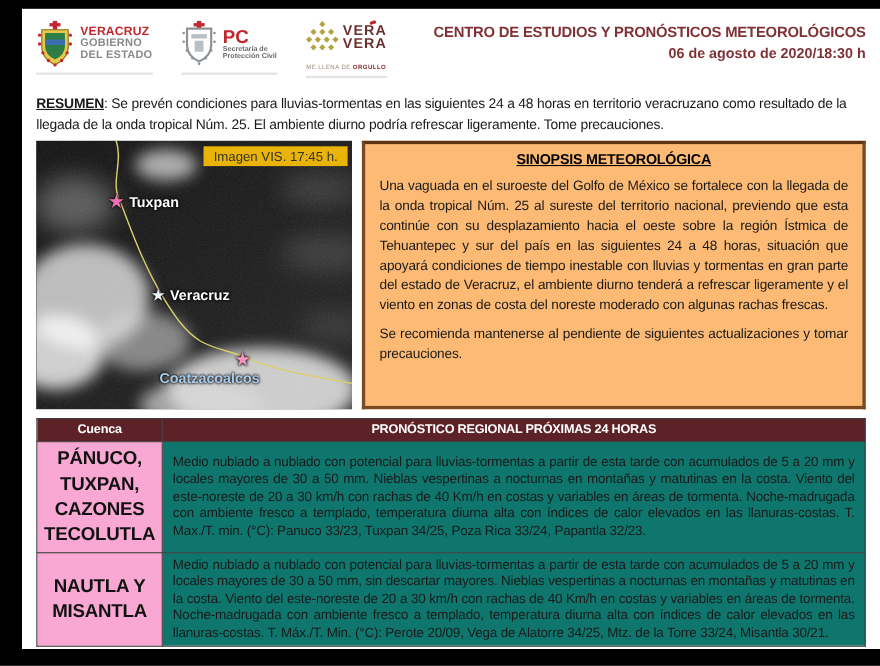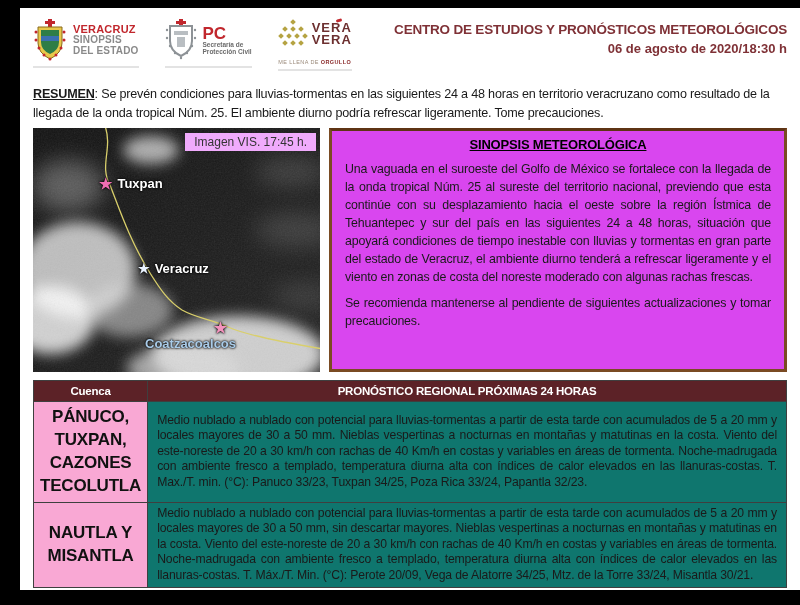--- a/index.html
+++ b/index.html
@@ -29,31 +29,31 @@
   .title-date{font-size:13px;font-weight:bold;margin-top:4px;}
 
   
   .resumen{margin-top:7px;font-size:12.6px;line-height:1.5;color:#1a1a1a;letter-spacing:-.2px;text-align:left;}
   .resumen b{text-decoration:underline;}
 
   
   .middle{display:flex;gap:9px;margin-top:5px;}
   .sat{position:relative;width:287px;height:244px;flex:0 0 auto;background:#151515;overflow:hidden;}
   .sat svg{position:absolute;left:0;top:0;}
-  .sat-caption{position:absolute;top:5px;right:4px;background:#f0abfc;color:#333333;font-size:12px;padding:2px 9px;text-align:right;}
+  .sat-caption{position:absolute;top:5px;right:4px;background:#eab308;color:#333333;font-size:12px;padding:2px 9px;text-align:right;}
   .city{position:absolute;display:flex;align-items:center;gap:5px;font-weight:bold;font-size:13px;text-shadow:0 0 3px #000,0 0 2px #000;}
   .star{font-size:15px;line-height:1;}
   .city-tuxpan{left:66px;top:48px;color:#ffffff;}
   .city-tuxpan .star{color:#f06eb2;}
   .city-veracruz{left:105px;top:133px;color:#ffffff;}
   .city-veracruz .star{color:#eaf3ff;font-size:13px;}
   .city-coatza{left:112px;top:192px;flex-direction:column;gap:1px;color:#a9cbe8;}
   .city-coatza .star{color:#f493bd;margin-left:60px;}
 
-  .sinopsis{flex:1;height:244px;box-sizing:border-box;border:3px solid #7a4b23;border-top-color:#5e3414;background:#d946ef;padding:6px 13px;color:#1a1a1a;}
+  .sinopsis{flex:1;height:244px;box-sizing:border-box;border:3px solid #7a4b23;border-top-color:#5e3414;background:#fdba74;padding:6px 13px;color:#1a1a1a;}
   .sinopsis h2{margin:0 0 9px 0;text-align:center;font-size:13px;color:#000;text-decoration:underline;letter-spacing:-.2px;}
   .sinopsis p{margin:0 0 8px 0;font-size:12.4px;line-height:1.45;text-align:justify;letter-spacing:-.15px;}
 
   
   table.forecast{width:100%;border-collapse:collapse;margin-top:8px;}
   table.forecast th,table.forecast td{border:1px solid #3f3f3f;}
   th.hdr{background:#5c2227;color:#ffffff;font-size:11.5px;padding:4px 2px;letter-spacing:-.2px;}
   th.hdr-cuenca{width:90px;}
   td.cuenca{background:#f9a8d4;font-weight:bold;font-size:17px;text-align:center;padding:4px 6px;color:#111;letter-spacing:-.2px;line-height:1.35;}
   td.fc{background:#0f766e;font-size:12.2px;color:#1a1a1a;padding:3px 9px;text-align:justify;line-height:1.28;letter-spacing:-.15px;}
@@ -81,21 +81,21 @@
                 <circle cx="31" cy="22" r="1.5" fill="#c1272d"></circle>
               <circle cx="6" cy="30" r="1.5" fill="#c1272d"></circle>
                 <circle cx="28" cy="30" r="1.5" fill="#c1272d"></circle>
               <circle cx="11" cy="37" r="1.5" fill="#c1272d"></circle>
                 <circle cx="23" cy="37" r="1.5" fill="#c1272d"></circle>
               <circle cx="17" cy="41" r="1.5" fill="#c1272d"></circle>
             </svg>
           </span>
           <span class="estado-text">
             <div class="estado-name">VERACRUZ</div>
-            <div class="estado-sub">SINOPSIS</div>
+            <div class="estado-sub">GOBIERNO</div>
             <div class="estado-sub">DEL ESTADO</div>
           </span>
         </div>
 
         <div class="logo">
           <span>
             <svg width="32" height="44" viewBox="0 0 32 44">
               <rect x="14" y="1" width="4" height="7" fill="#c1272d"></rect>
               <rect x="11" y="3" width="10" height="3" fill="#c1272d"></rect>
               <path d="M5 8 h22 v15 q0 10 -11 15 q-11 -5 -11 -15 z" fill="#ffffff" stroke="#8d9296" stroke-width="2"></path>

